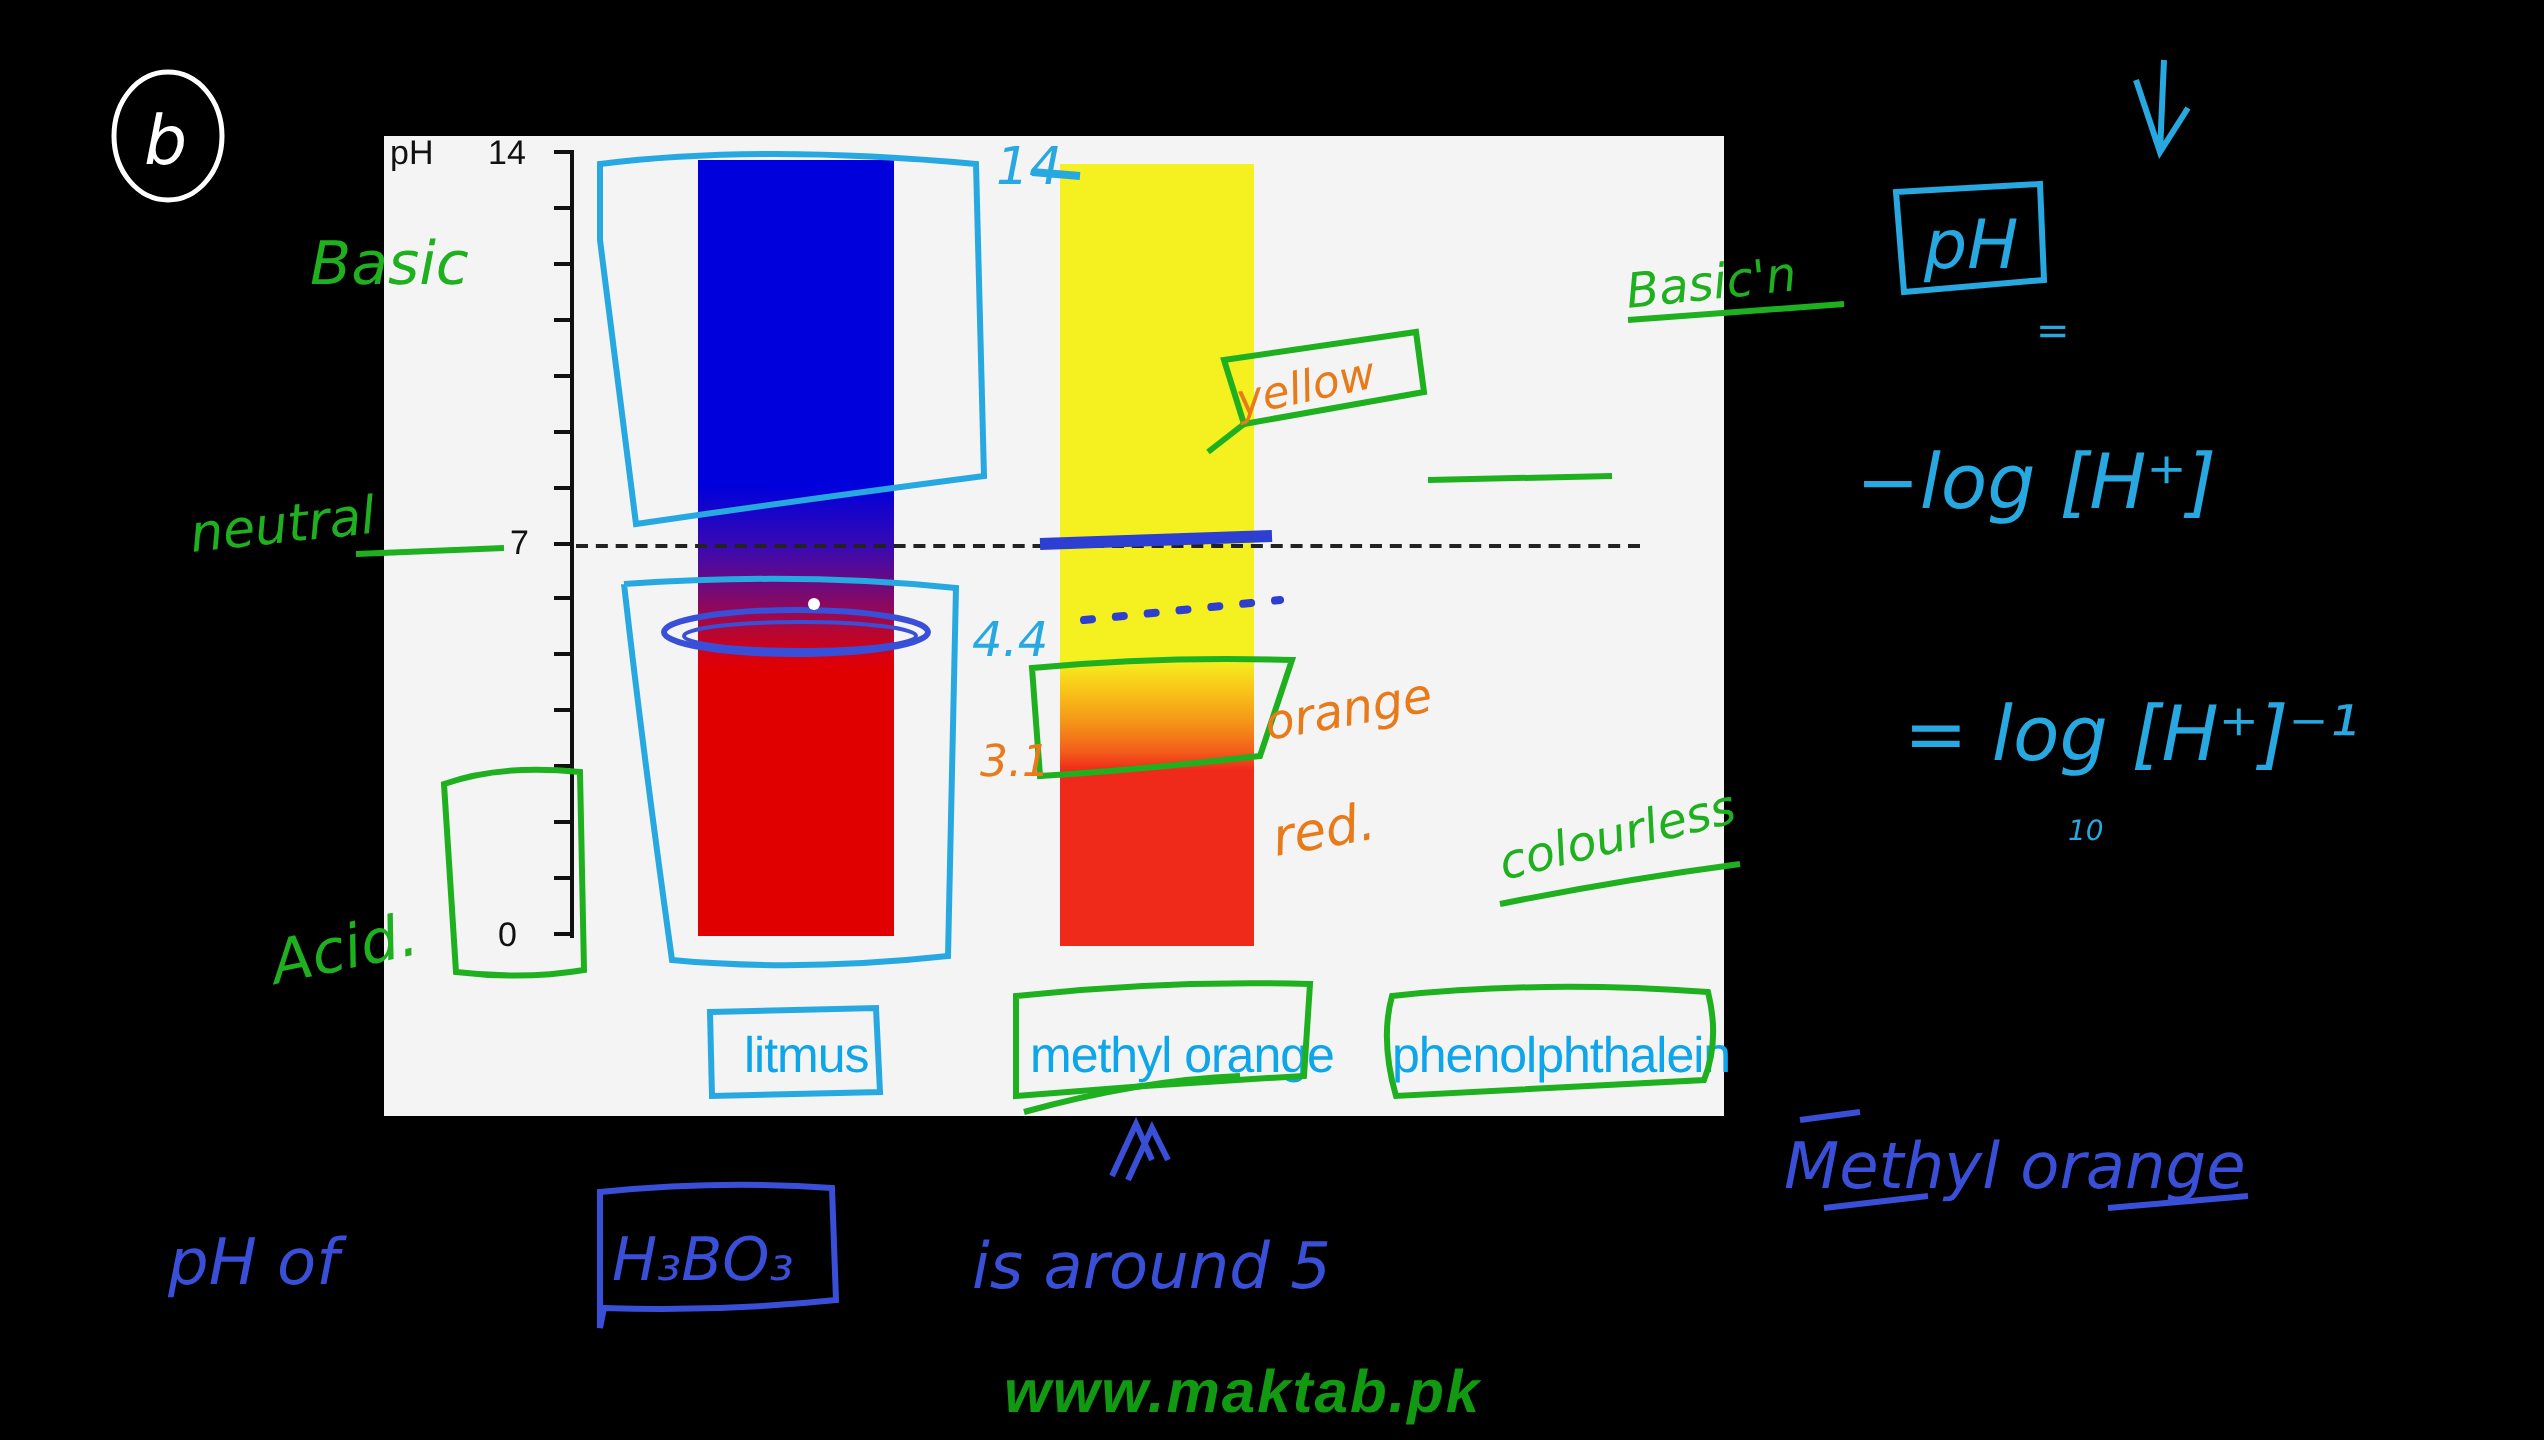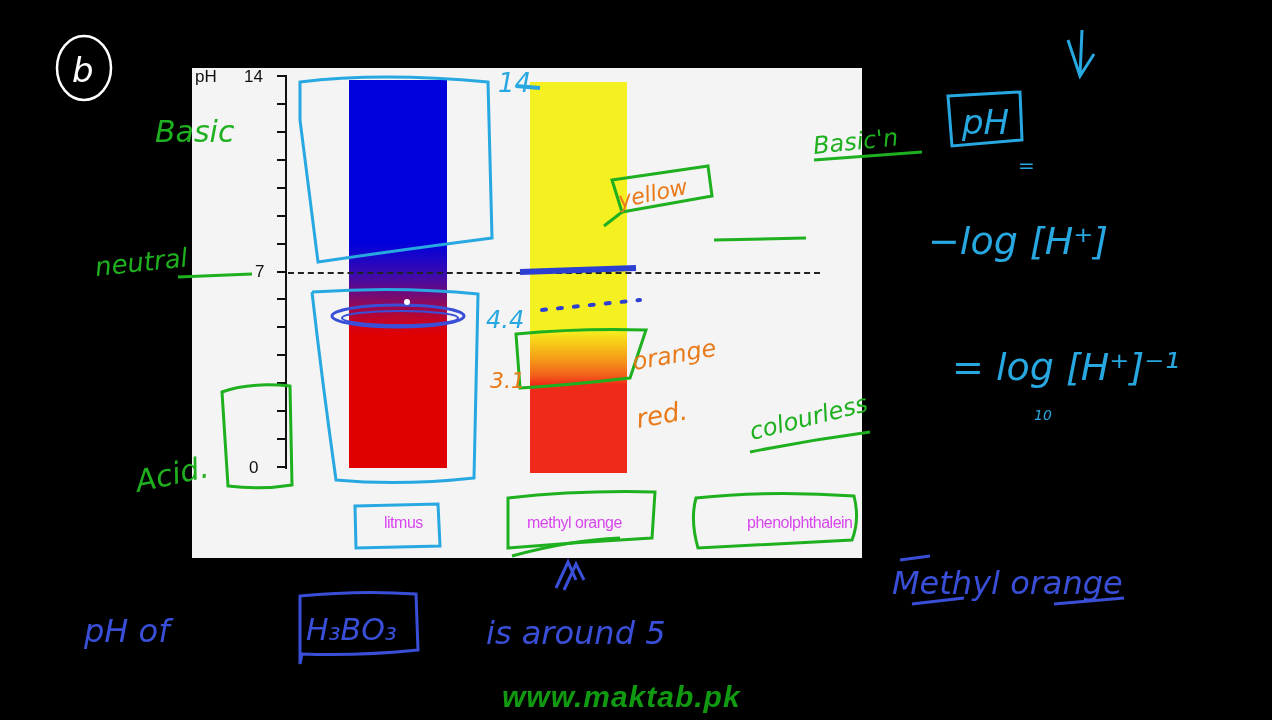--- a/index.html
+++ b/index.html
@@ -3,21 +3,21 @@
 <meta charset="utf-8">
 <style>
   html,body{margin:0;padding:0;background:#000;}
   body{width:1272px;height:720px;position:relative;overflow:hidden;font-family:"Liberation Sans",sans-serif;}
   .abs{position:absolute;}
   #panel{left:192px;top:68px;width:670px;height:490px;background:#f4f4f4;}
   .tick{position:absolute;height:2px;background:#111;}
   .axis-line{position:absolute;left:285px;top:75px;width:2px;height:394px;background:#111;}
   .tick-label{position:absolute;font-size:17px;color:#111;line-height:1;}
   .bar{position:absolute;}
-  .bar-label{position:absolute;font-size:16px;color:#d946ef;letter-spacing:-0.5px;white-space:nowrap;margin-left:12px;}
+  .bar-label{position:absolute;font-size:25px;color:#0ea5e9;letter-spacing:-0.5px;white-space:nowrap;}
   .neutral-line{position:absolute;left:288px;top:272px;width:532px;height:0;border-top:2px dashed #222;}
   svg.ink{position:absolute;left:0;top:0;width:1272px;height:720px;overflow:visible;}
   .hand{font-family:"DejaVu Sans",sans-serif;font-style:italic;}
   #watermark{position:absolute;left:502px;top:680px;font-size:30px;font-weight:bold;font-style:italic;color:#119911;letter-spacing:1px;font-family:"Liberation Sans",sans-serif;text-align:center;}
 </style>
 </head>
 <body>
 
 <div id="panel" class="abs"></div>
 
@@ -51,21 +51,21 @@
 <div class="bar" style="left:530px;top:82px;width:97px;height:391px;
      background:linear-gradient(to bottom,#f5f020 0%,#f5f020 63.5%,#f8c818 67%,#f59a18 71%,#f2601a 75%,#f02a1a 77.5%,#f02a1a 100%);"></div>
 
 <div class="bar" style="left:712px;top:86px;width:95px;height:388px;
      background:linear-gradient(to bottom,#ff00ff 0%,#ff00ff 27%,#f040f0 31%,#e880e8 braces 36%,#e0b8e0 40%,#dcdcdc 41.5%,#dcdcdc 100%);"></div>
 
 <div class="neutral-line"></div>
 
 <span class="bar-label" style="left:372px;top:514px;">litmus</span>
 <span class="bar-label" style="left:515px;top:514px;">methyl orange</span>
-<span class="bar-label" style="left:735px;top:514px;">phenolphthalein</span>
+<span class="bar-label" style="left:696px;top:514px;">phenolphthalein</span>
 
 <svg class="ink" viewBox="0 0 1272 720">
 
   <g>
     <ellipse cx="84" cy="68" rx="27" ry="32" fill="none" stroke="#fff" stroke-width="2.5"></ellipse>
     <text class="hand" x="72" y="82" font-size="34" fill="#fff">b</text>
   </g>
 
   <text class="hand" x="155" y="142" font-size="30" fill="#1fb01f">Basic</text>
   <text class="hand" x="96" y="276" font-size="26" fill="#1fb01f" transform="rotate(-6 96 276)">neutral</text>

